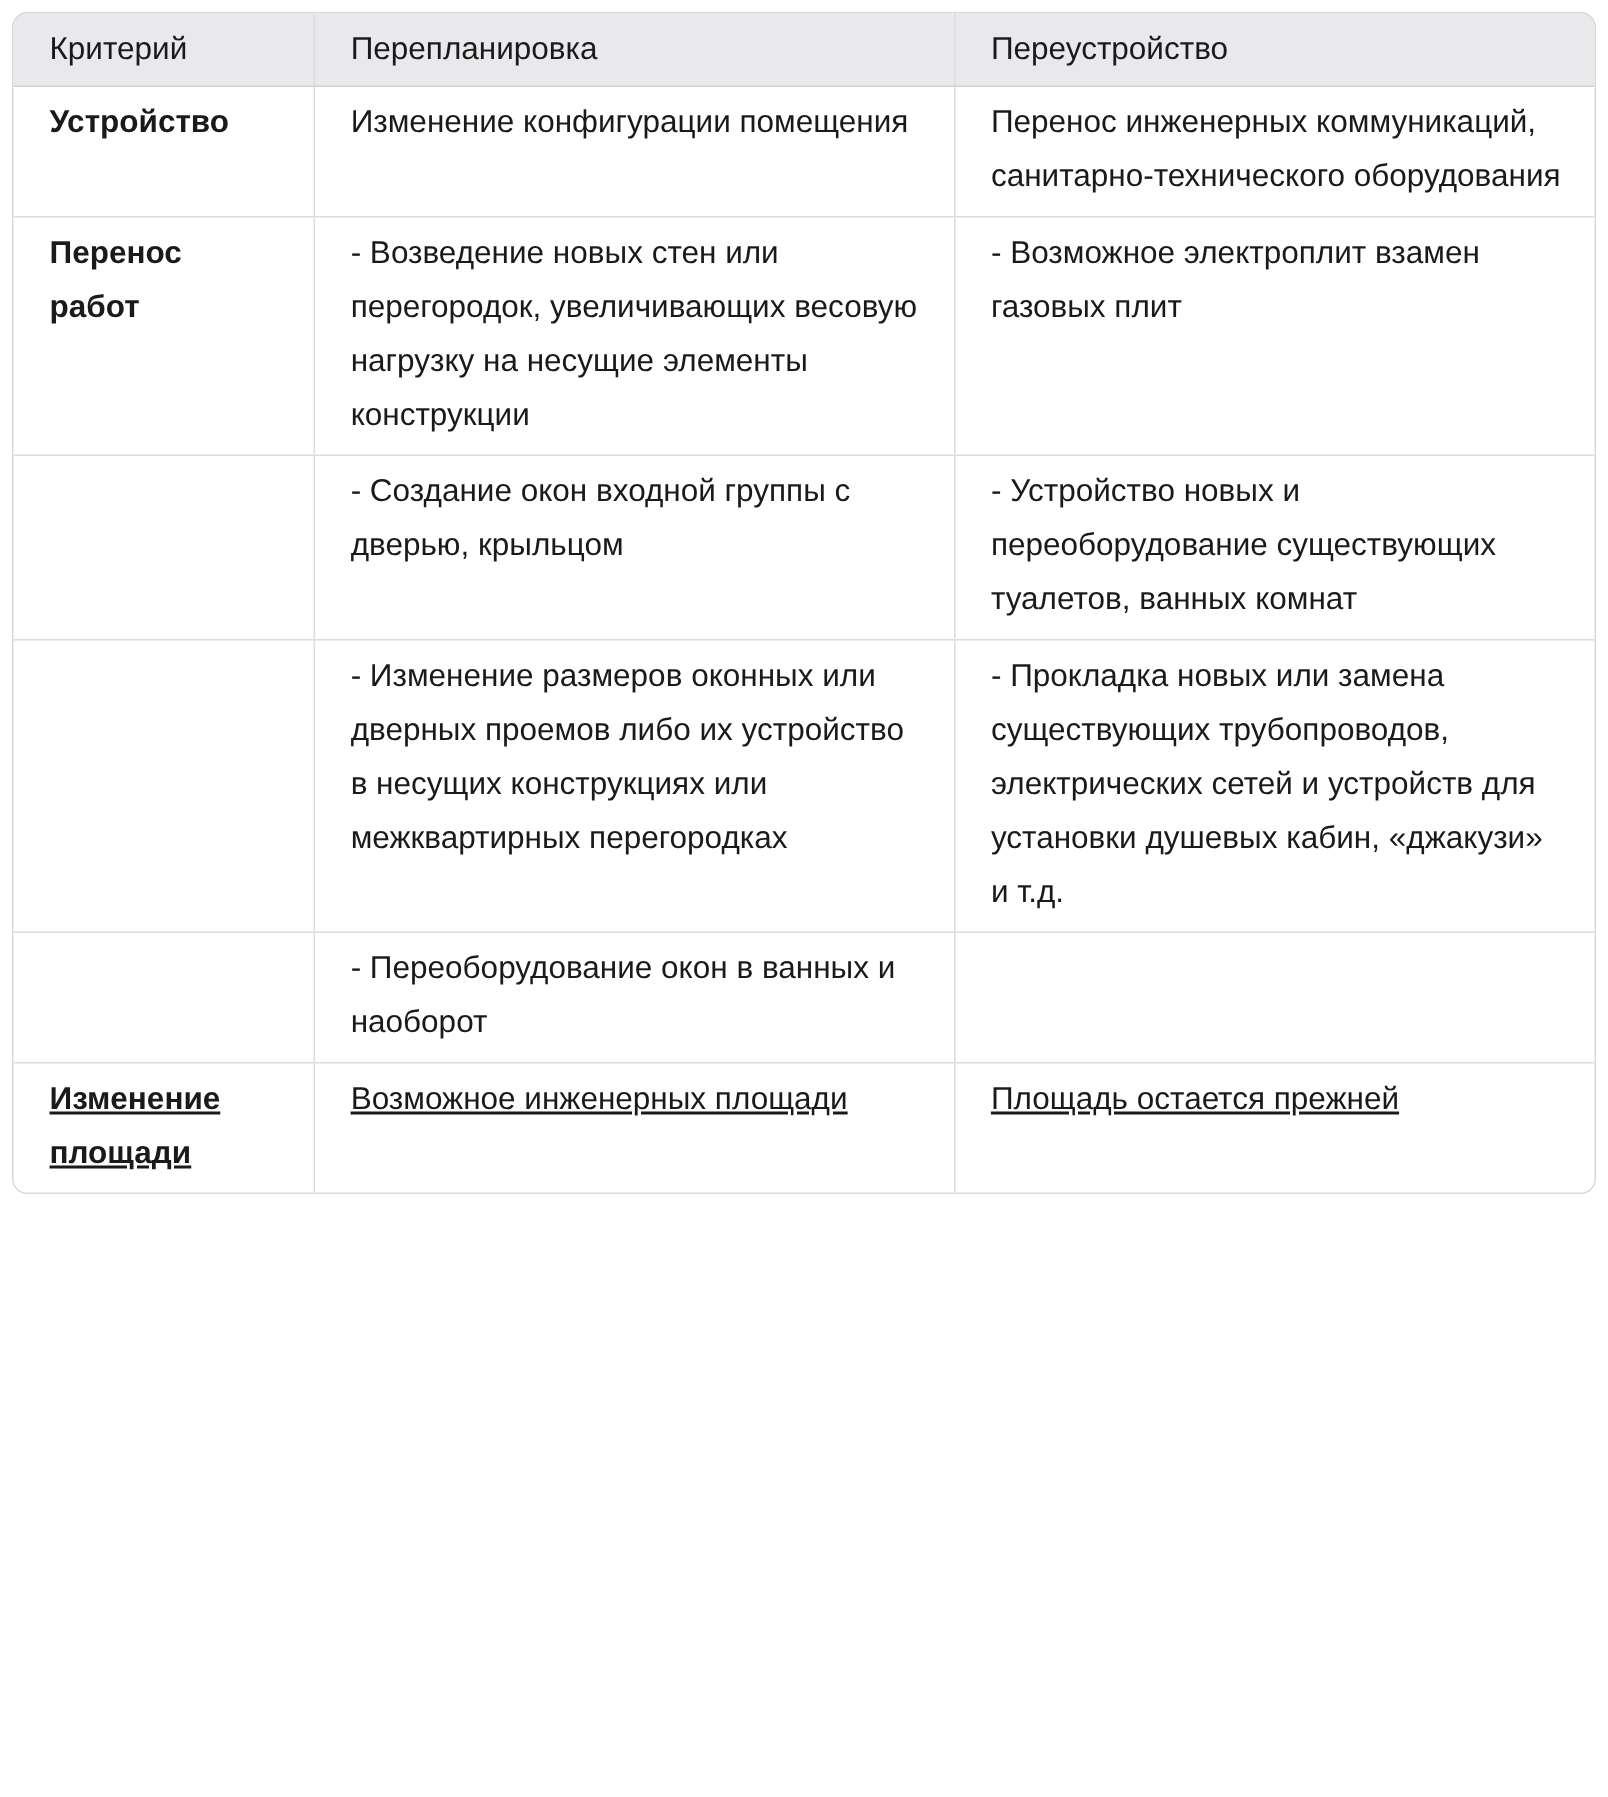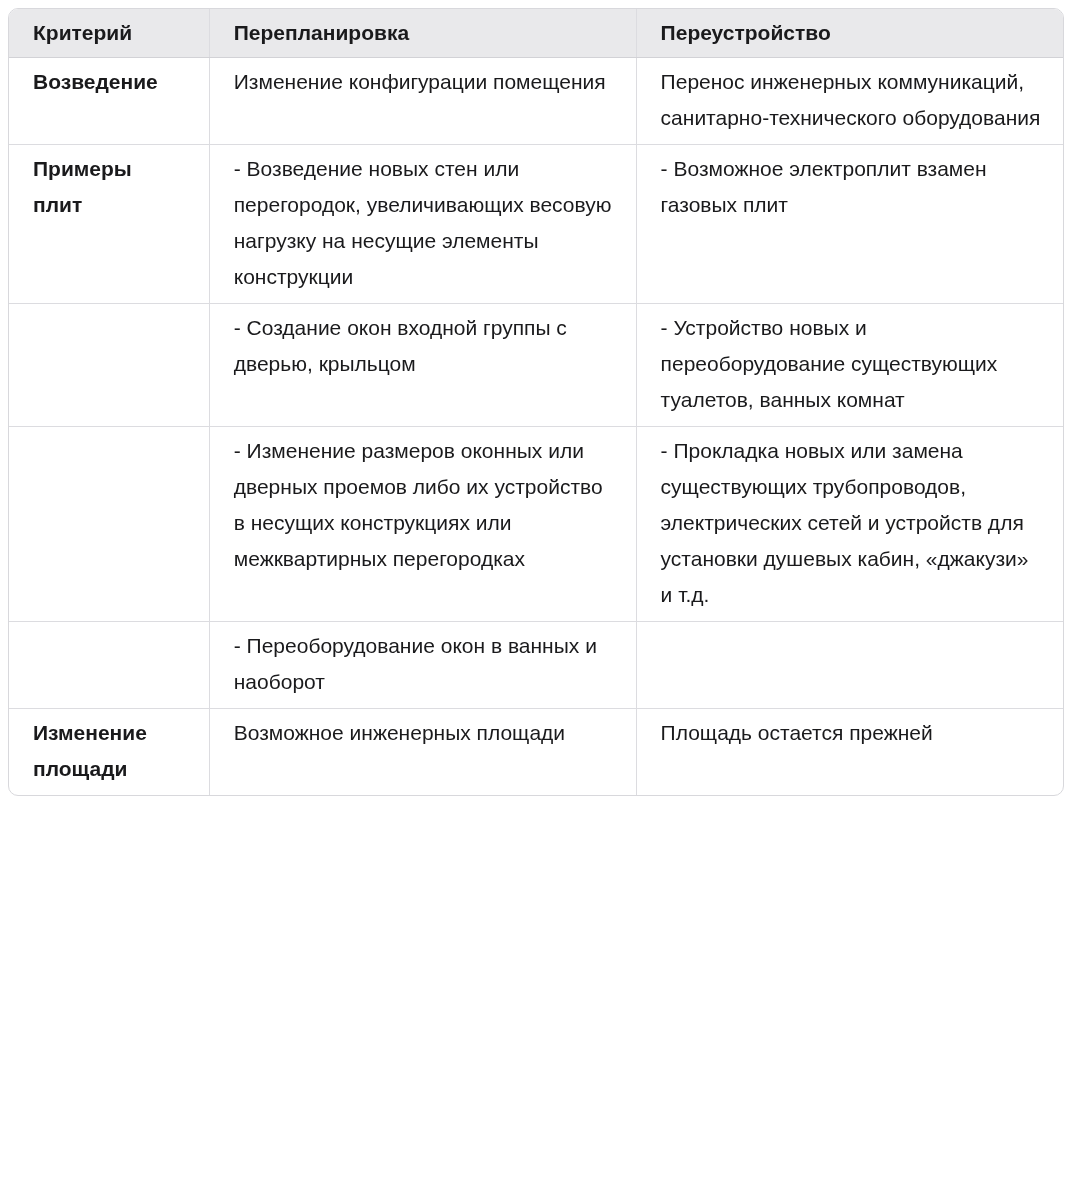--- a/index.html
+++ b/index.html
@@ -30,25 +30,25 @@
   col.c-reequipment { width: 40.5%; }
 
   th, td {
     text-align: left;
     vertical-align: top;
     border: 0 solid #dcdce0;
     border-left-width: 1px;
     border-bottom-width: 1px;
   }
   th:first-child, td:first-child { border-left-width: 0; }
-  tr:last-child td { border-bottom-width: 0; }
+  tr:last-child td { border-bottom-width: 0; text-decoration: underline; }
 
   th {
     background: #e9e9eb;
-    font-weight: 700;
+    font-weight: 400;
     padding: 11px 22px 11px 24px;
     line-height: 26px;
     border-bottom-color: #d2d2d6;
   }
   td {
     padding: 6px 22px 8px 24px;
     line-height: 36px;
     font-weight: 400;
   }
   td.criterion {
@@ -67,26 +67,26 @@
     </colgroup>
     <thead>
       <tr>
         <th>Критерий</th>
         <th>Перепланировка</th>
         <th>Переустройство</th>
       </tr>
     </thead>
     <tbody>
       <tr>
-        <td class="criterion">Возведение</td>
+        <td class="criterion">Устройство</td>
         <td>Изменение конфигурации помещения</td>
         <td>Перенос инженерных коммуникаций, санитарно-технического оборудования</td>
       </tr>
       <tr>
-        <td class="criterion">Примеры плит</td>
+        <td class="criterion">Перенос работ</td>
         <td>- Возведение новых стен или перегородок, увеличивающих весовую нагрузку на несущие элементы конструкции</td>
         <td>- Возможное электроплит взамен газовых плит</td>
       </tr>
       <tr>
         <td class="criterion"></td>
         <td>- Создание окон входной группы с дверью, крыльцом</td>
         <td>- Устройство новых и переоборудование существующих туалетов, ванных комнат</td>
       </tr>
       <tr>
         <td class="criterion"></td>

